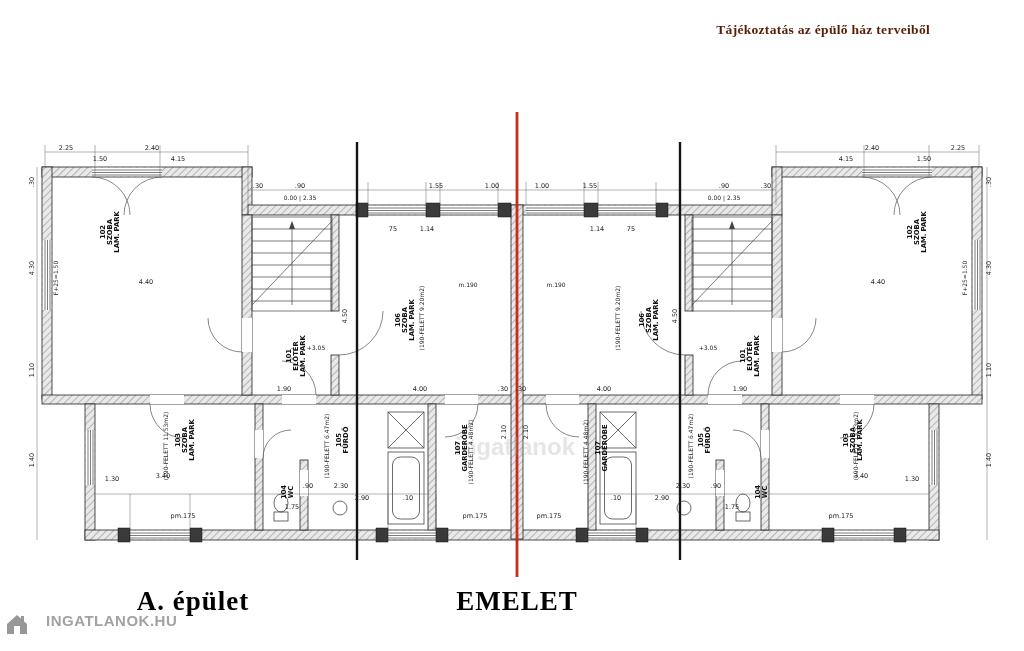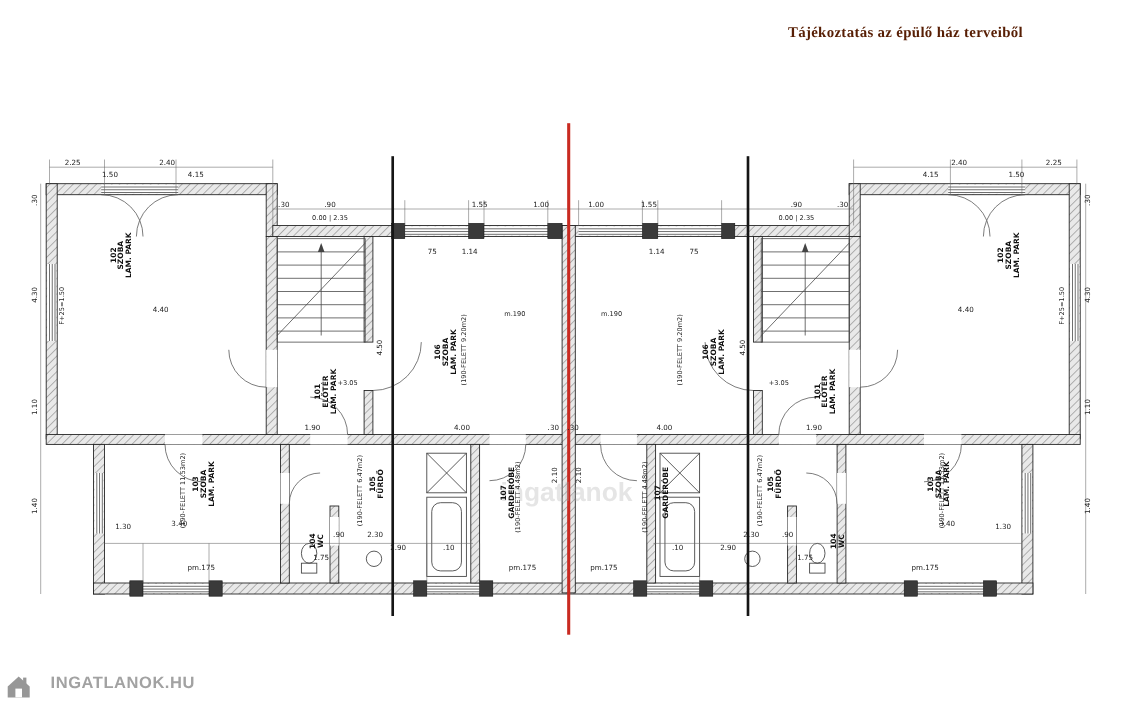--- a/index.html
+++ b/index.html
@@ -297,20 +297,22 @@
         <text class="ann" text-anchor="middle" transform="translate(858,446) rotate(-90)">(190-FELETT 11.53m2)</text>
         <text class="ann" text-anchor="middle" transform="translate(329,446) rotate(-90)">(190-FELETT 6.47m2)</text>
         <text class="ann" text-anchor="middle" transform="translate(693,446) rotate(-90)">(190-FELETT 6.47m2)</text>
         <text class="ann" text-anchor="middle" transform="translate(473,452) rotate(-90)">(190-FELETT 4.48m2)</text>
         <text class="ann" text-anchor="middle" transform="translate(588,452) rotate(-90)">(190-FELETT 4.48m2)</text>
         <text class="ann" text-anchor="middle" transform="translate(300,200) rotate(0)">0.00 | 2.35</text>
         <text class="ann" text-anchor="middle" transform="translate(724,200) rotate(0)">0.00 | 2.35</text>
       </g>
   </svg>
 
+  <div class="footer-label" id="label-a">A. épület</div>
+  <div class="footer-label" id="label-emelet">EMELET</div>
 
   <div class="watermark">
     <svg width="26" height="24" viewBox="0 0 26 24">
       <polygon points="3,12 13,3 23,12 23,22 3,22" fill="#979797"></polygon>
       <rect x="10" y="14" width="6" height="8" fill="#fff"></rect>
       <rect x="17" y="4" width="3" height="6" fill="#979797"></rect>
     </svg>
     <span class="watermark-text">INGATLANOK.HU</span>
   </div>
 

